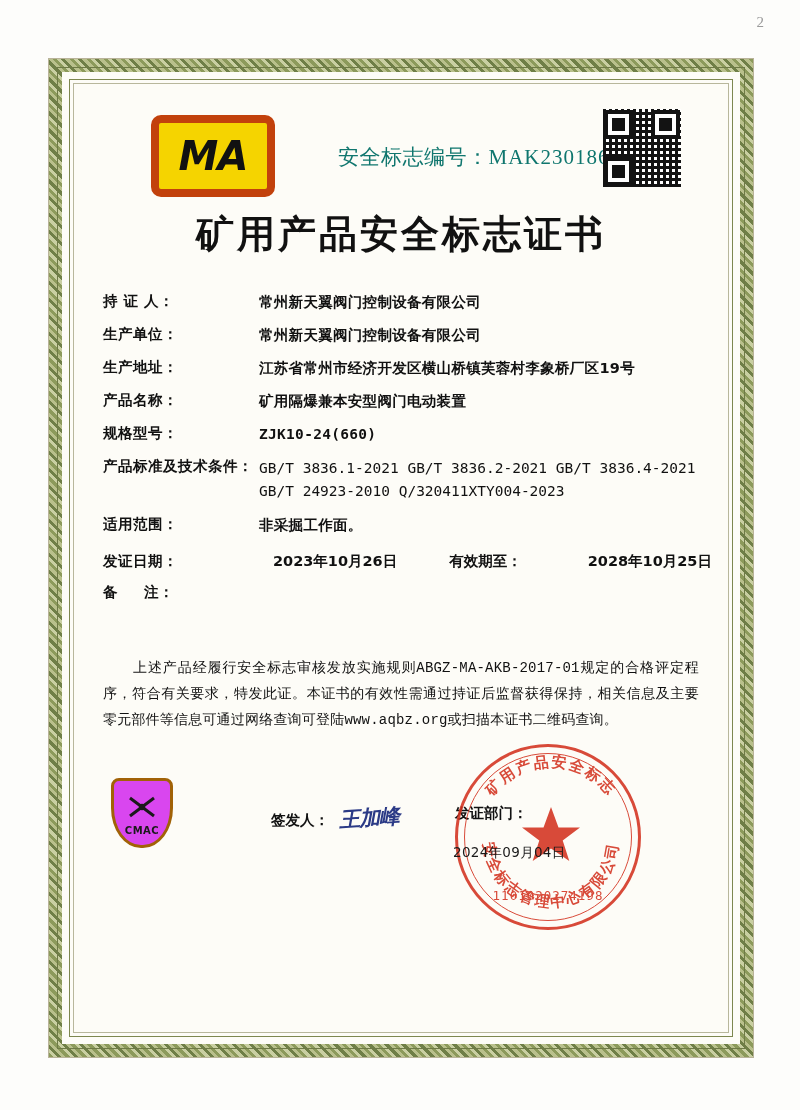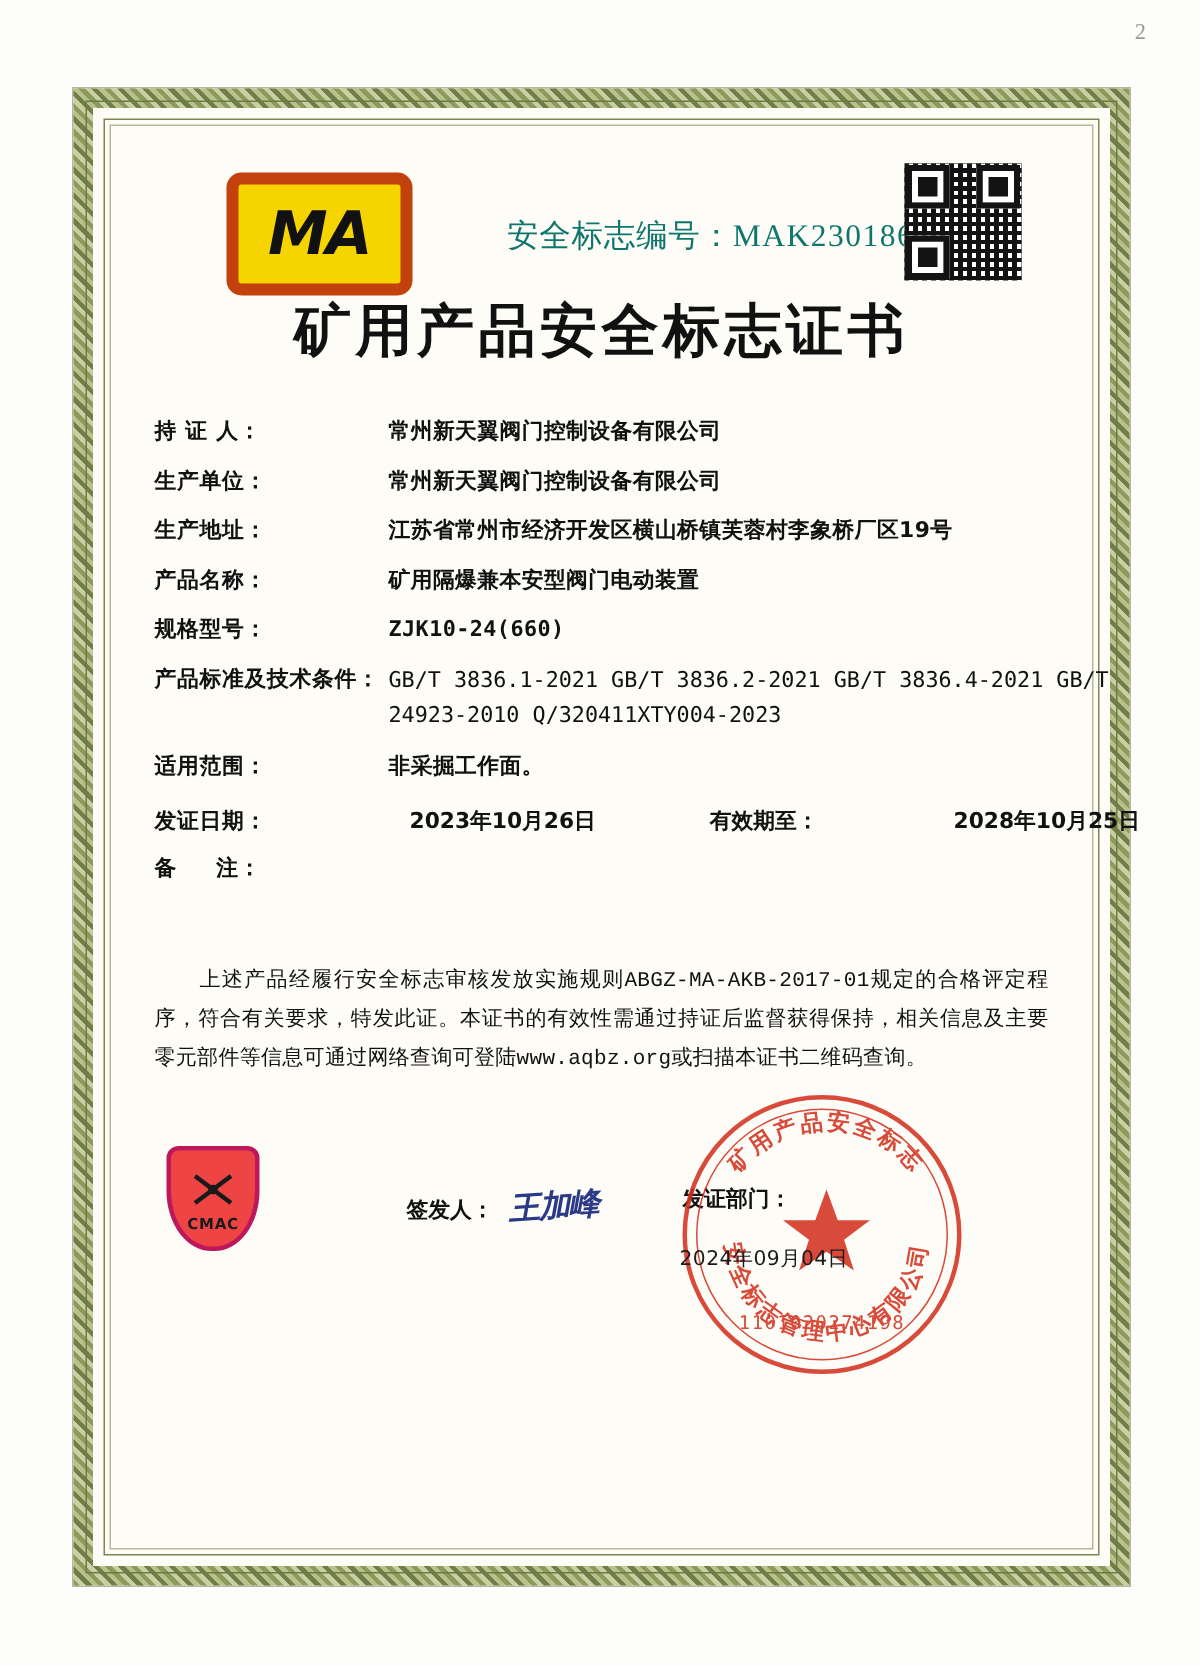--- a/index.html
+++ b/index.html
@@ -183,21 +183,21 @@
   }
 
   
   .title {
     text-align: center;
     font-family: "DejaVu Sans", sans-serif;
     font-weight: bold;
     font-size: 38px;
     letter-spacing: 3px;
     color: #111;
-    margin-top: 0;
+    margin-top: 14px;
     margin-bottom: 26px;
   }
 
   
   .fields {
     width: 100%;
     border-collapse: collapse;
     font-family: "DejaVu Sans", sans-serif;
   }
   .fields tr { vertical-align: top; }
@@ -227,21 +227,21 @@
   .std-val {
     font-family: "DejaVu Sans Mono", monospace;
     font-size: 13.5px;
     font-weight: normal;
     line-height: 1.6;
     padding-left: 18px;
   }
   .date-row td { padding-top: 10px; }
   .date-pair {
     display: flex;
-    gap: 76px;
+    gap: 52px;
     align-items: center;
   }
   .date-pair .d-lbl {
     font-weight: bold;
     white-space: nowrap;
   }
   .date-pair .d-val {
     font-weight: bold;
     padding-left: 14px;
     white-space: nowrap;
@@ -267,22 +267,22 @@
   }
   .cmac-badge {
     position: absolute;
     left: 8px;
     top: 10px;
     width: 62px;
     height: 70px;
   }
   .cmac-shield {
     width: 62px; height: 70px;
-    background: #ef4444;
-    border: 3px solid #be185d;
+    background: #d946ef;
+    border: 3px solid #a16207;
     border-radius: 8px 8px 30px 30px / 8px 8px 40px 40px;
     box-sizing: border-box;
     position: relative;
     text-decoration: underline;
   }
   .cmac-shield .cmac-label {
     position: absolute;
     left: 0; right: 0;
     bottom: 9px;
     text-align: center;

